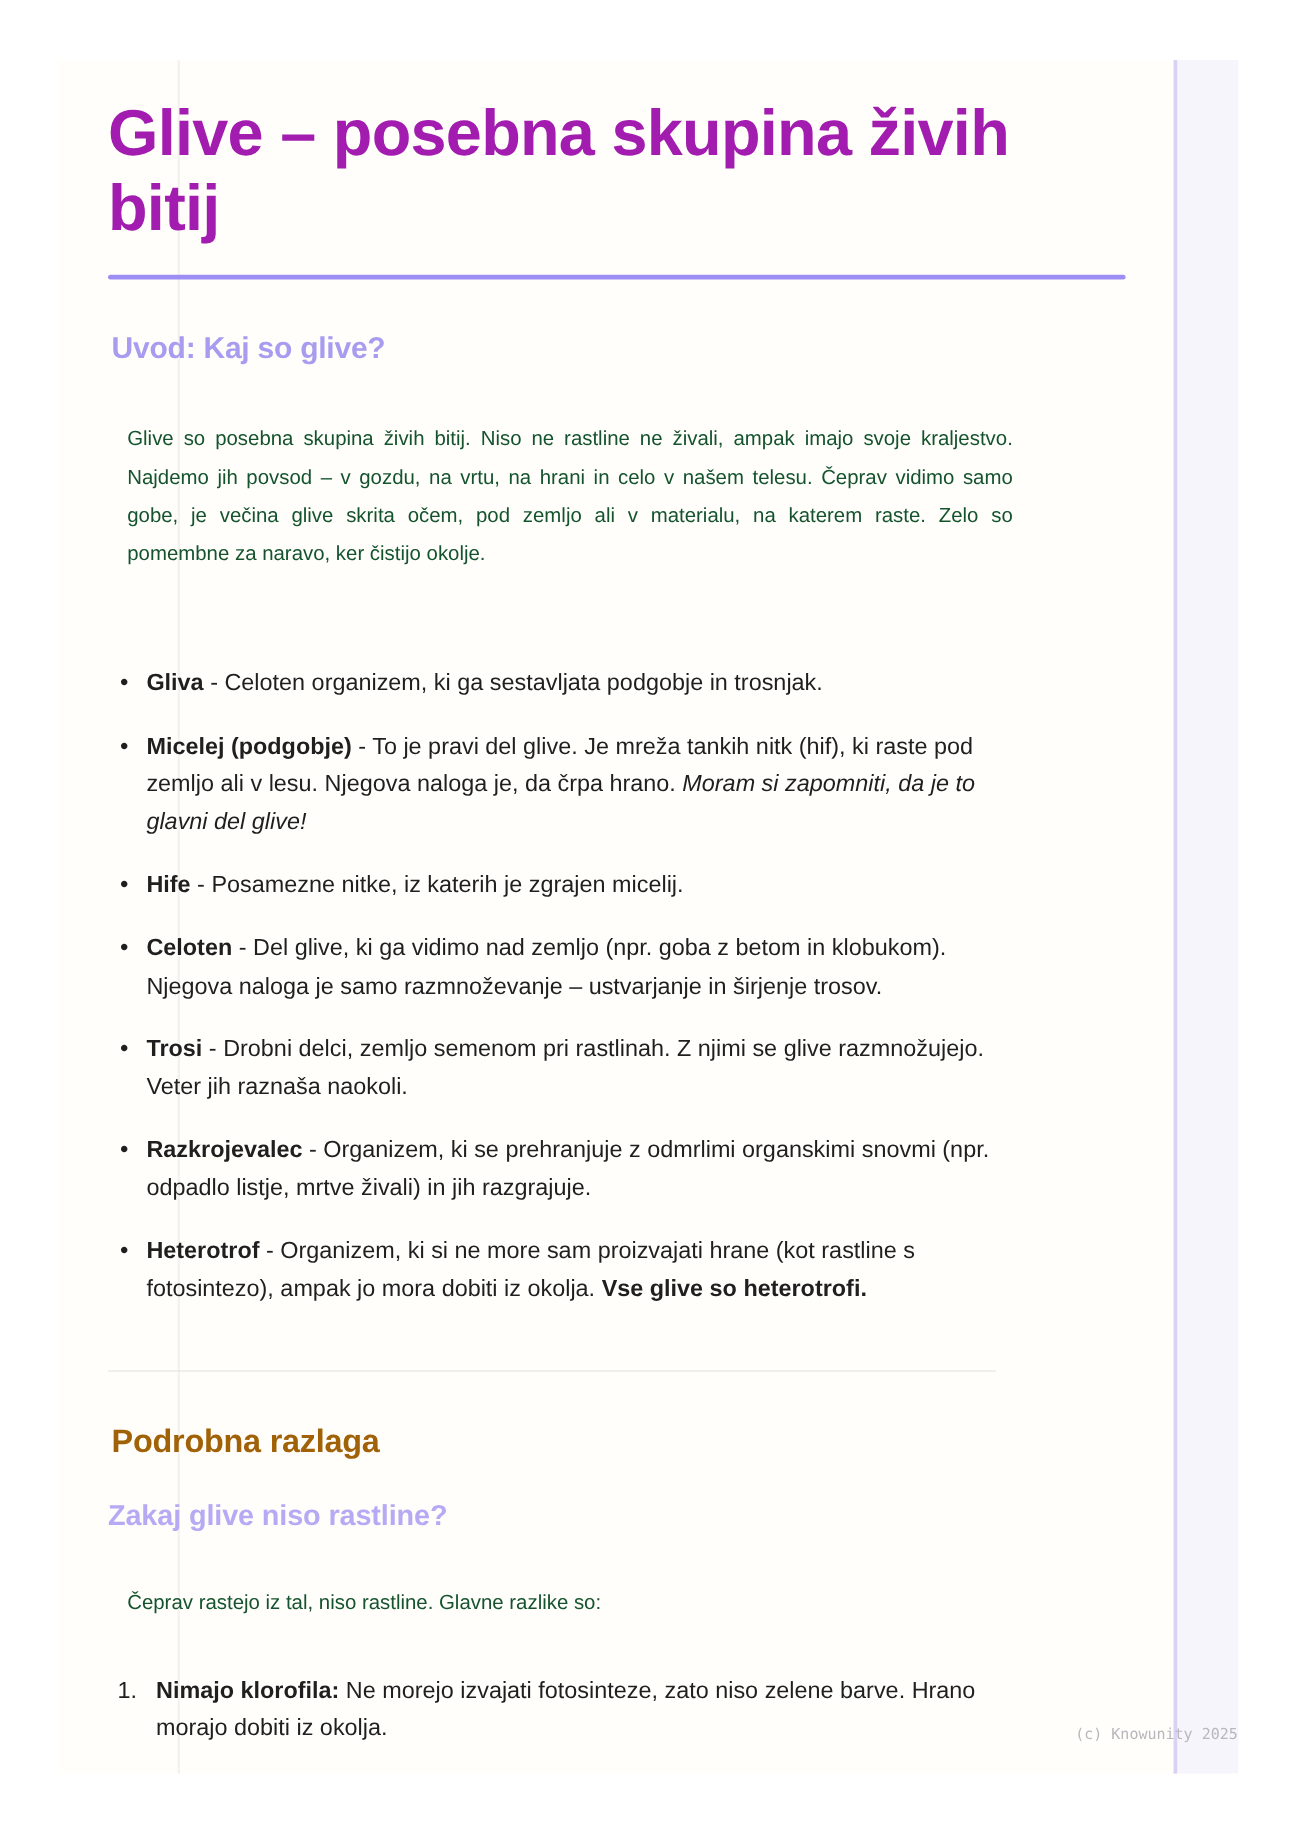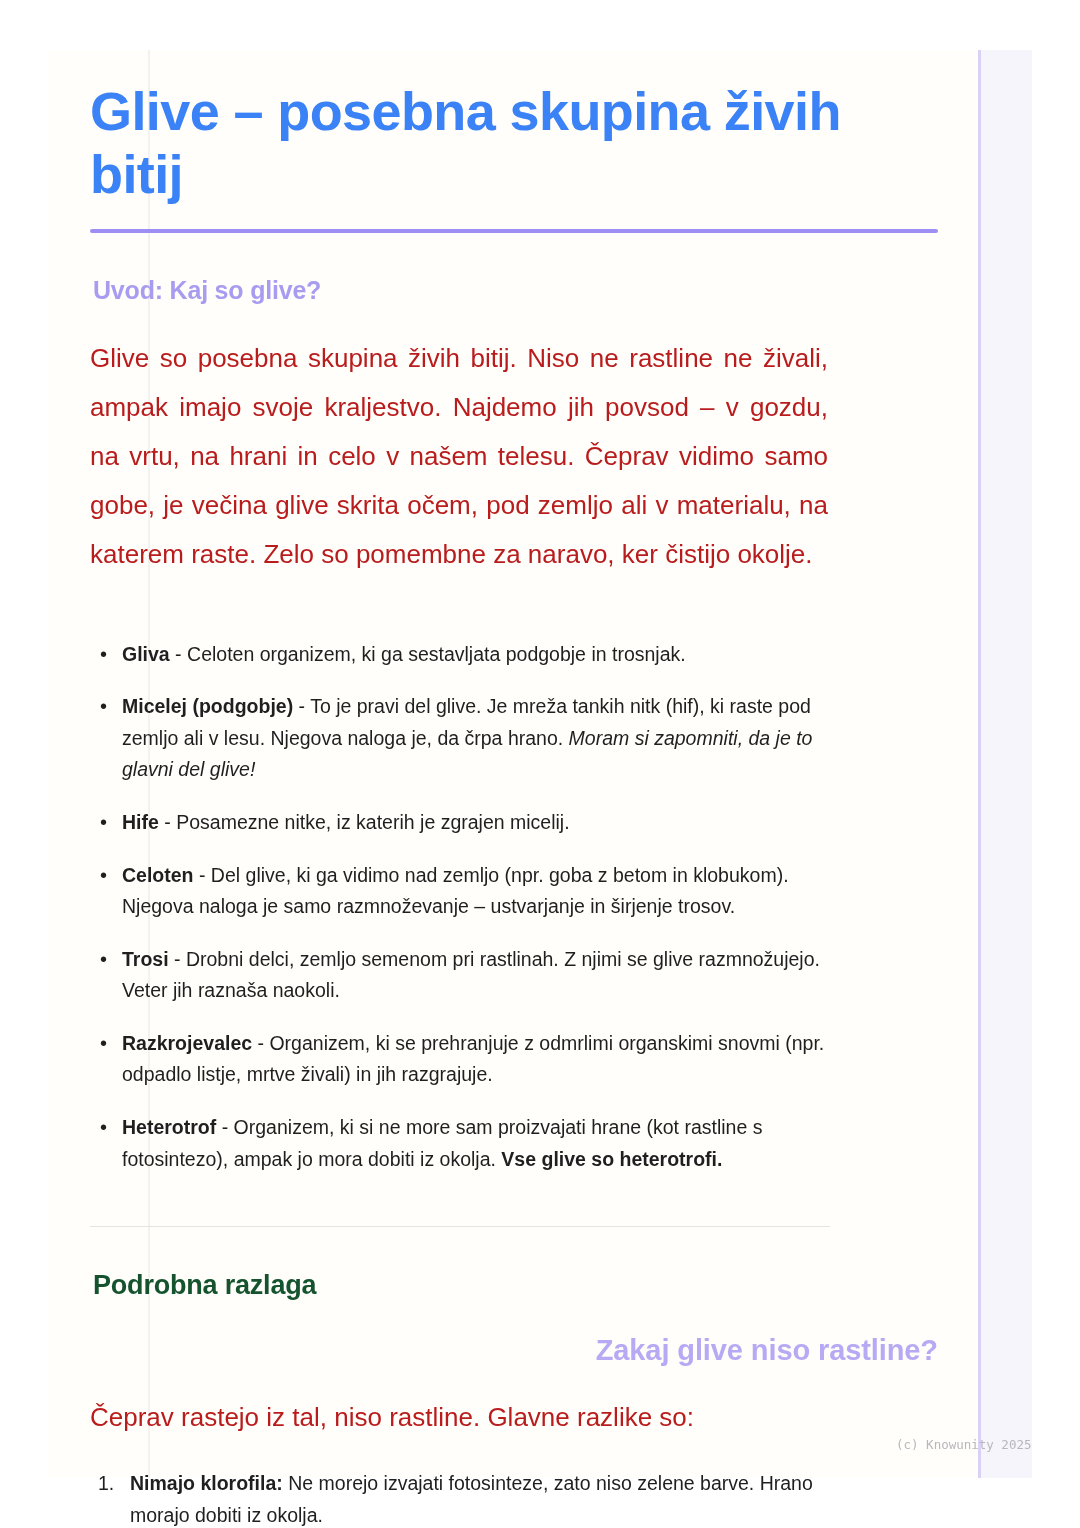--- a/index.html
+++ b/index.html
@@ -54,58 +54,57 @@
     width: 848px;
   }
 
   
   .doc-title {
     margin: 0;
     font-size: 54px;
     line-height: 1.16;
     font-weight: 700;
     letter-spacing: -0.6px;
-    color: #3b82f6;
+    color: #a21caf;
     width: 830px;
   }
   .title-rule {
     margin-top: 24px;
     width: 848px;
     height: 4px;
     background: #9c8ef3;
     border-radius: 2px;
   }
 
   
   .h2 {
     margin: 3px;
     font-size: 25px;
     font-weight: 700;
     color: #a89cf0;
     letter-spacing: -0.2px;
   }
   .h2-main {
     font-size: 27px;
-    color: #14532d;
+    color: #a16207;
   }
   .h3 {
     margin: 0;
-    font-size: 29px;
+    font-size: 24px;
     font-weight: 600;
     color: #b5aaf3;
     letter-spacing: -0.1px;
-    text-align: right;
   }
 
   
   .para {
-    margin: 0;
-    font-size: 26px;
+    margin: 16px;
+    font-size: 17px;
     line-height: 1.88;
-    color: #b91c1c;
+    color: #14532d;
   }
   .para-justify {
     text-align: justify;
     width: 738px;
   }
 
   
   ul.term-list, ol.num-list {
     margin: 0;
     padding: 0;

